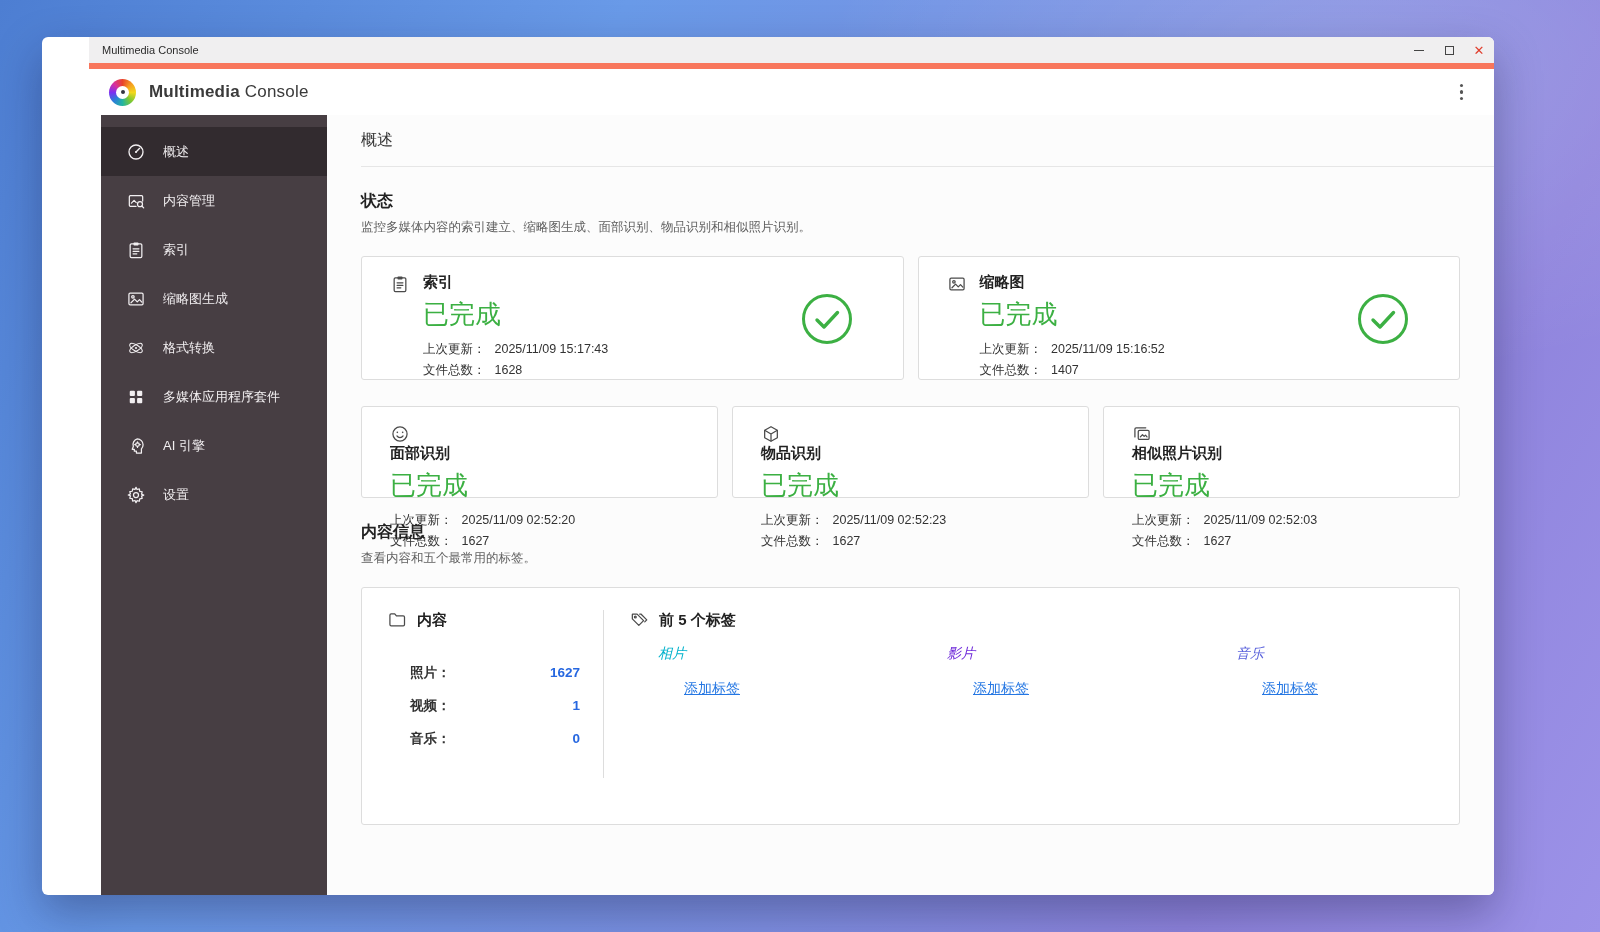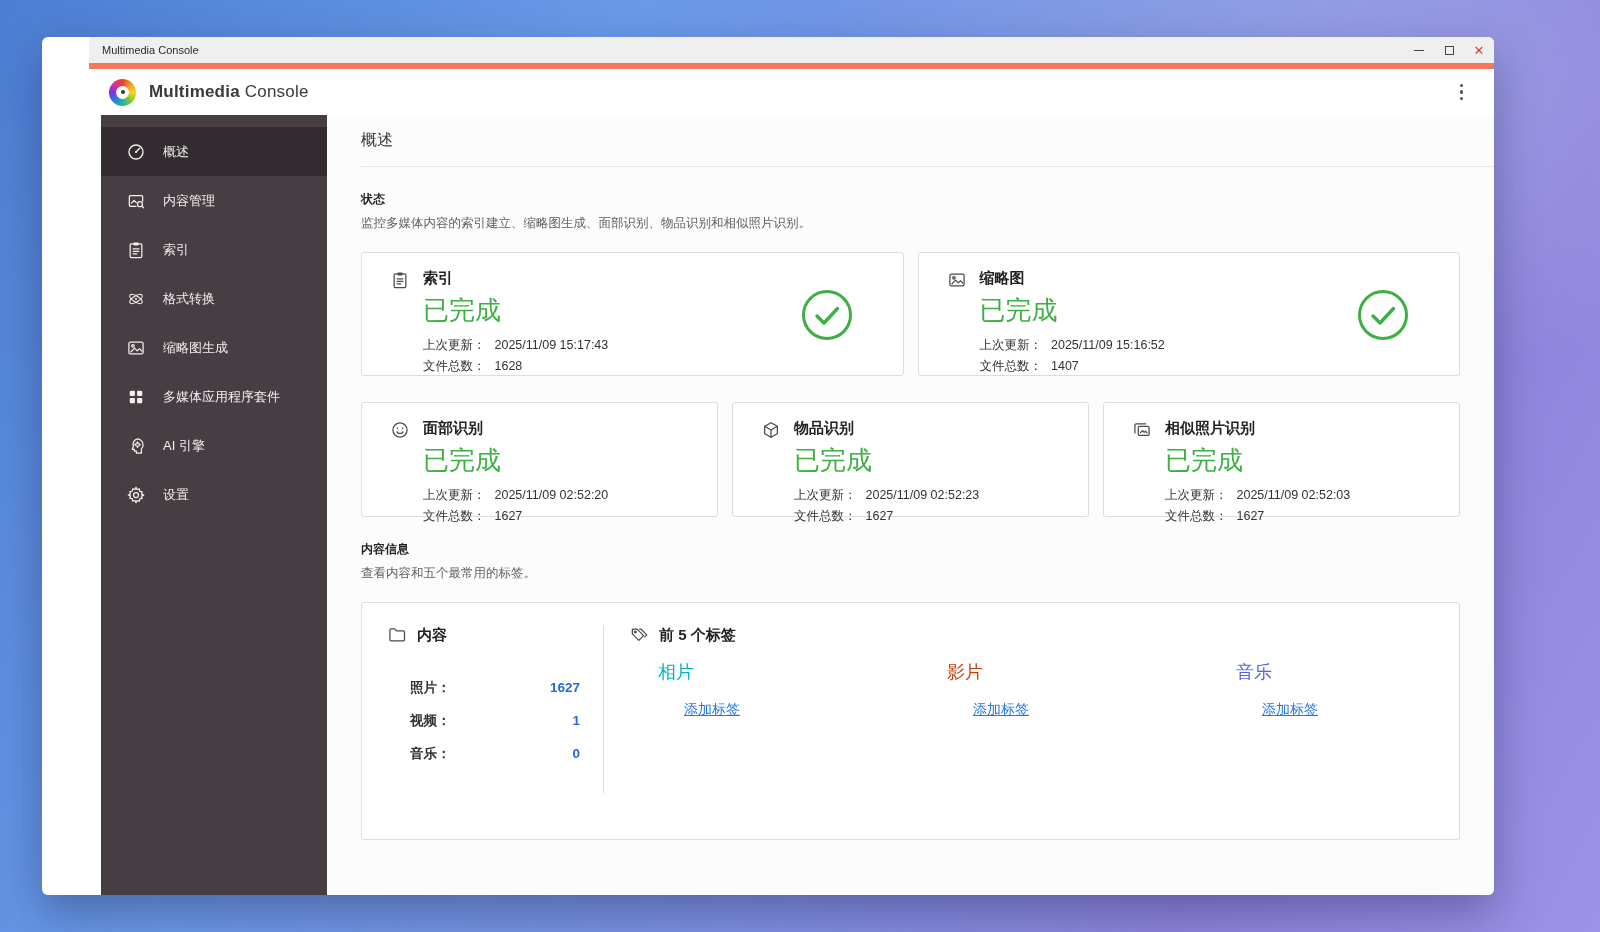--- a/index.html
+++ b/index.html
@@ -31,46 +31,46 @@
   .kebab i{width:3.5px;height:3.5px;border-radius:50%;background:#555;}
   .appbody{flex:1;display:flex;min-height:0;margin-left:12px;}
   .sidebar{width:226px;background:#473e43;flex:0 0 auto;padding-top:12px;color:#f2eff1;}
   .side-item{height:49px;display:flex;align-items:center;padding-left:25px;gap:17px;font-size:13px;cursor:pointer;}
   .side-item.active{background:#322b2f;}
   .side-icon{width:20px;height:20px;flex:0 0 auto;display:flex;}
   .side-icon svg{width:20px;height:20px;}
   .content{flex:1;background:#fcfcfc;padding:0 34px;overflow:hidden;}
   .page-title{font-size:16px;color:#333;padding-top:15px;}
   .divider{border-bottom:1px solid #e6e6e6;margin:15px -34px 0 0;}
-  h2.sec{font-size:12px;font-weight:700;color:#222;margin-top:24px;}
+  h2.sec{font-size:16px;font-weight:700;color:#222;margin-top:24px;}
   .sub{font-size:12.5px;color:#5f5f5f;margin-top:7px;}
   .cards2{display:grid;grid-template-columns:1fr 1fr;gap:14px;margin-top:20px;}
   .cards3{display:grid;grid-template-columns:1fr 1fr 1fr;gap:14px;margin-top:26px;}
   .scard{background:#fff;border:1px solid #ddd;border-radius:3px;display:flex;padding:16px 20px 14px 28px;}
   .cards2 .scard{height:124px;}
-  .cards3 .scard{height:115px;}
+  .cards3 .scard{height:92px;flex-direction:column;}
   .scard-icon{width:20px;height:20px;color:#4a4a4a;margin:1px 13px 0 0;flex:0 0 auto;}
   .scard-icon svg{width:20px;height:20px;}
   .scard-title{font-size:15px;font-weight:700;color:#222;}
   .scard-state{font-size:26px;margin:5px 0 9px;}
   .scard-line{font-size:12.5px;color:#333;margin-top:4px;}
   .scard-line .val{margin-left:9px;}
   .scard-check{margin-left:auto;align-self:center;margin-right:30px;}
   .scard-check svg{display:block;}
   .bigcard{margin-top:20px;background:#fff;border:1px solid #ddd;border-radius:3px;height:238px;display:flex;}
   .bc-left{width:241px;flex:0 0 auto;padding:22px 0 0 25px;}
   .bc-head{display:flex;align-items:center;gap:10px;font-size:15px;font-weight:700;color:#222;}
   .bc-head svg{width:20px;height:20px;color:#4a4a4a;flex:0 0 auto;}
   .counts{margin:26px 0 0 23px;width:170px;font-weight:bold;}
   .count-row{display:flex;justify-content:space-between;font-size:13.5px;color:#333;height:33px;align-items:center;}
   .vdiv{width:1px;background:#ddd;margin:22px 0 46px;flex:0 0 auto;}
   .bc-right{flex:1;padding:22px 0 0 25px;}
   .tagcols{display:flex;margin:15px 0 0 29px;}
   .tagcol{width:289px;}
-  .tagname{font-size:18px;}
+  .tagname{font-size:14px;font-style:italic;}
   .addtag{display:inline-block;margin:17px 0 0 26px;font-size:14px;text-decoration:underline;cursor:pointer;}
 </style>
 </head>
 <body>
 
 <div class="desktop">
   <div class="window">
 
     <div class="titlebar">
       <span class="tb-title">Multimedia Console</span>
@@ -126,37 +126,37 @@
             <svg viewBox="0 0 24 24" fill="none" stroke="currentColor" stroke-width="1.5" stroke-linejoin="round">
                 <rect x="5" y="4.5" width="14" height="16.5" rx="1.5"></rect>
                 <rect x="9" y="3" width="6" height="3.5" rx="0.8" fill="currentColor" stroke="none"></rect>
                 <path d="M8.5 10.5h7M8.5 13.5h7M8.5 16.5h4.5" stroke-linecap="round"></path>
               </svg>
           </span>
           <span class="side-label">索引</span>
         </div>
         <div class="side-item">
           <span class="side-icon">
+            <svg viewBox="0 0 24 24" fill="none" stroke="currentColor" stroke-width="1.5" stroke-linejoin="round">
+                <rect x="3.5" y="5" width="17" height="14" rx="1.5"></rect>
+                <circle cx="8.3" cy="9.3" r="1.5"></circle>
+                <path d="M6 16.5l4.3-4.3 3.2 3.2 2.7-2.7 2.8 3" stroke-linecap="round"></path>
+              </svg>
+          </span>
+          <span class="side-label">缩略图生成</span>
+        </div>
+        <div class="side-item">
+          <span class="side-icon">
             <svg viewBox="0 0 24 24" fill="none" stroke="currentColor" stroke-width="1.4">
                 <ellipse cx="12" cy="12" rx="8.6" ry="3.6" transform="rotate(32 12 12)"></ellipse>
                 <ellipse cx="12" cy="12" rx="8.6" ry="3.6" transform="rotate(-32 12 12)"></ellipse>
                 <circle cx="12" cy="12" r="1.3" fill="currentColor" stroke="none"></circle>
               </svg>
           </span>
           <span class="side-label">格式转换</span>
-        </div>
-        <div class="side-item">
-          <span class="side-icon">
-            <svg viewBox="0 0 24 24" fill="none" stroke="currentColor" stroke-width="1.5" stroke-linejoin="round">
-                <rect x="3.5" y="5" width="17" height="14" rx="1.5"></rect>
-                <circle cx="8.3" cy="9.3" r="1.5"></circle>
-                <path d="M6 16.5l4.3-4.3 3.2 3.2 2.7-2.7 2.8 3" stroke-linecap="round"></path>
-              </svg>
-          </span>
-          <span class="side-label">缩略图生成</span>
         </div>
         <div class="side-item">
           <span class="side-icon">
             <svg viewBox="0 0 24 24" fill="currentColor">
                 <rect x="4.5" y="4.5" width="6.2" height="6.2" rx="1.2"></rect>
                 <rect x="13.3" y="4.5" width="6.2" height="6.2" rx="1.2"></rect>
                 <rect x="4.5" y="13.3" width="6.2" height="6.2" rx="1.2"></rect>
                 <rect x="13.3" y="13.3" width="6.2" height="6.2" rx="1.2"></rect>
               </svg>
           </span>
@@ -323,21 +323,21 @@
                   <path d="M12.8 4.8h1.5l7 7-2.4 2.4" stroke-linecap="round"></path>
                 </svg>
               <span>前 5 个标签</span>
             </div>
             <div class="tagcols">
               <div class="tagcol">
                 <div class="tagname" style="color: rgb(0, 178, 204);">相片</div>
                 <a class="addtag" style="color: rgb(37, 119, 227);">添加标签</a>
               </div>
               <div class="tagcol">
-                <div class="tagname" style="color: #c2410c;">影片</div>
+                <div class="tagname" style="color: #6d28d9;">影片</div>
                 <a class="addtag" style="color: rgb(37, 119, 227);">添加标签</a>
               </div>
               <div class="tagcol">
                 <div class="tagname" style="color: rgb(91, 99, 220);">音乐</div>
                 <a class="addtag" style="color: rgb(37, 119, 227);">添加标签</a>
               </div>
             </div>
           </div>
         </div>
 

